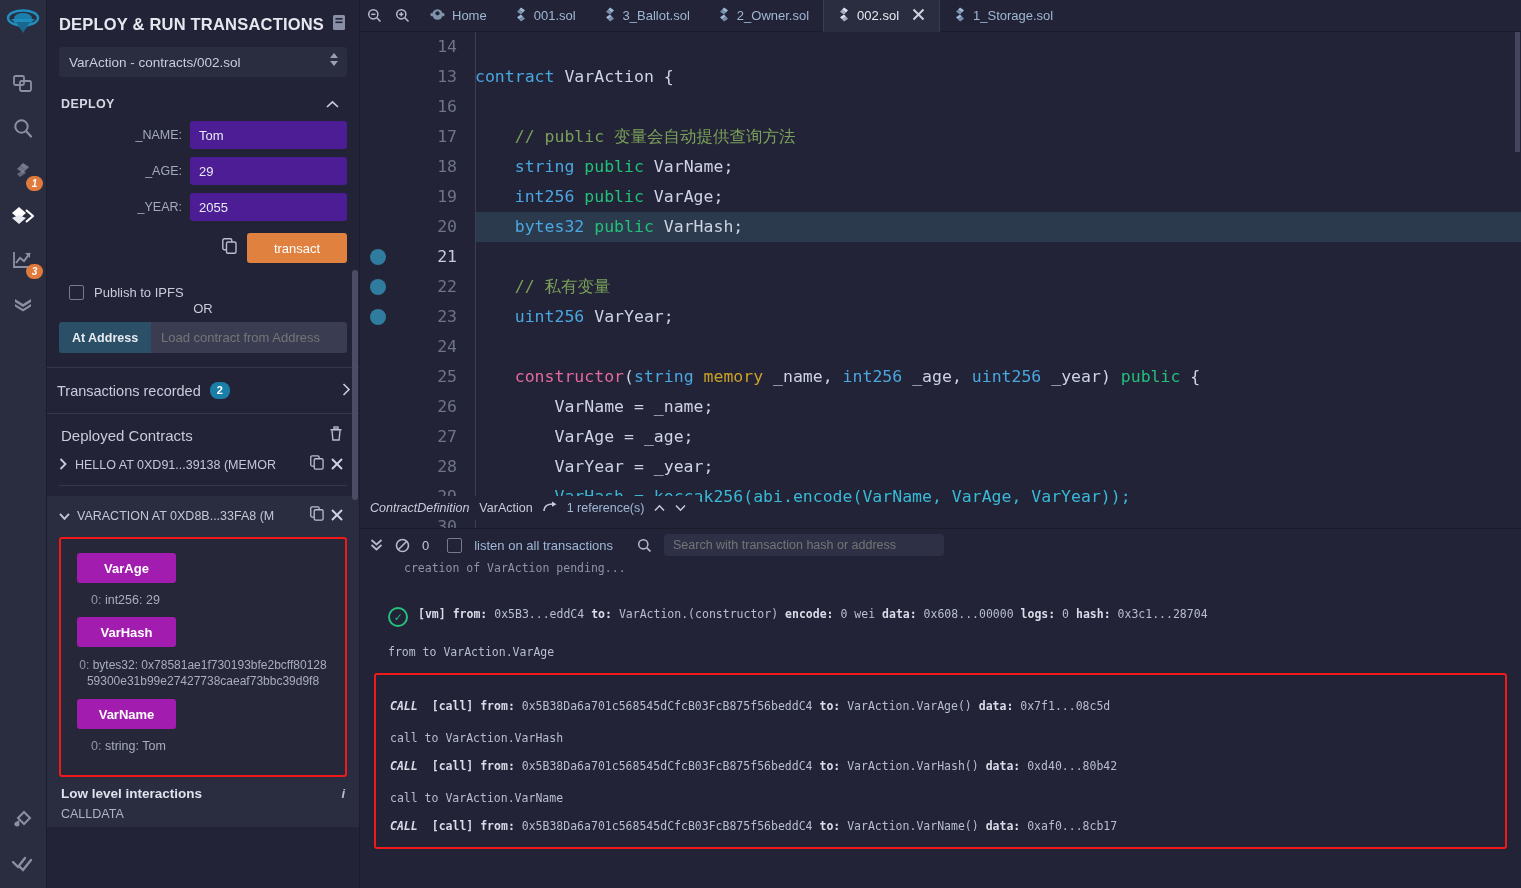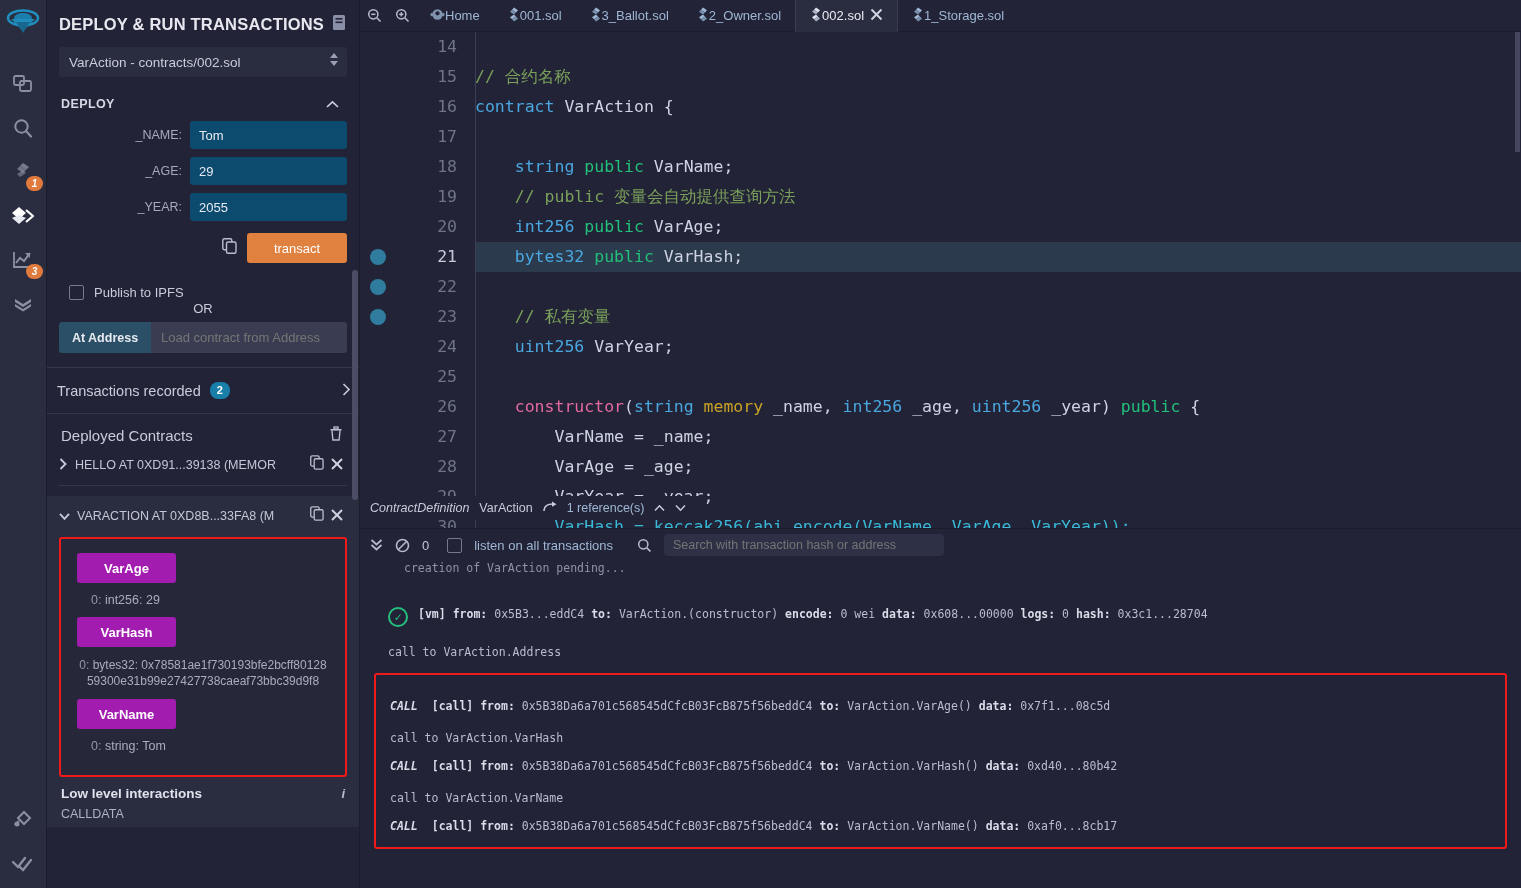--- a/index.html
+++ b/index.html
@@ -71,21 +71,21 @@
   .sect-head {
     display: flex; align-items: center; justify-content: space-between;
     padding: 2px 8px 8px 2px;
   }
   .sect-head .lbl { color: #d5d8e4; font-size: 12.5px; font-weight: 700; letter-spacing: .4px; }
   .chev { color: #c9ccdb; }
 
   .field-row { display: flex; align-items: center; justify-content: flex-end; margin-bottom: 8px; }
   .field-row label { color: #a5a9bd; font-size: 12.5px; margin-right: 8px; white-space: nowrap; }
   .field-row input {
-    width: 157px; height: 28px; background: #0c4a6e; border: none; border-radius: 3px;
+    width: 157px; height: 28px; background: #4c1d95; border: none; border-radius: 3px;
     color: #e8eaf2; font-size: 13px; padding: 0 9px;
     font-family: "Liberation Sans", sans-serif;
   }
   .transact-row { display: flex; align-items: center; justify-content: flex-end; gap: 10px; margin-top: 12px; }
   .copy-ico { color: #b9bdcd; cursor:pointer; }
   .btn-transact {
     background: #e0813f; color: #fff; border: none; border-radius: 3px;
     height: 30px; width: 100px; font-size: 13px; cursor: pointer;
     font-family: "Liberation Sans", sans-serif;
   }
@@ -156,21 +156,21 @@
 
   
   .main { flex: 1; display: flex; flex-direction: column; height: 888px; background: #222336; min-width: 0; }
 
   .tabbar {
     height: 32px; background: #222336; display: flex; align-items: center;
     border-bottom: 1px solid #1b1c29; flex: 0 0 32px;
   }
   .zoom-btn { width: 28px; height: 32px; display: flex; align-items: center; justify-content: center; color: #b6bacb; cursor: pointer; }
   .tab {
-    height: 32px; display: flex; align-items: center; padding: 0 14px;
+    height: 32px; display: flex; align-items: center; gap: 7px; padding: 0 14px;
     color: #9fb7d4; font-size: 13px; cursor: pointer; white-space: nowrap;
   }
   .tab.active { background: #2a2c3f; color: #e9ebf3; }
   .tab .x { color: #cfd3e0; margin-left: 6px; font-size: 14px; }
   .tab-sep { width: 1px; height: 32px; background: #3a3d52; }
 
   
   .editor { position: relative; flex: 1 1 auto; background: #222336; overflow: hidden; min-height: 0; }
   .code-area {
     position: absolute; inset: 0; display: flex;
@@ -579,46 +579,45 @@
             </svg>
         </span>
         <span>1_Storage.sol</span>
       </div>
     </div>
 
     <div class="editor">
       <div class="code-area">
         <div class="gutter" id="gutter">
             <div class="gut-line">14</div>
-            <div class="gut-line">15</div>
+            <div class="gut-line">13</div>
             <div class="gut-line">16</div>
             <div class="gut-line">17</div>
             <div class="gut-line">18</div>
             <div class="gut-line">19</div>
             <div class="gut-line">20</div>
             <div class="gut-line cur">21<span class="bp"></span></div>
             <div class="gut-line">22<span class="bp"></span></div>
             <div class="gut-line">23<span class="bp"></span></div>
             <div class="gut-line">24</div>
             <div class="gut-line">25</div>
             <div class="gut-line">26</div>
             <div class="gut-line">27</div>
             <div class="gut-line">28</div>
             <div class="gut-line">29</div>
             <div class="gut-line">30</div>
           </div>
         <div class="codecol">
           <div class="indent-guide" style="left:0px"></div>
           <div id="codelines">
               <div class="code-line"></div>
-              <div class="code-line"><span class="k-comment">// 合约名称</span></div>
               <div class="code-line"><span class="k-kw">contract </span><span class="k-plain">VarAction </span><span class="k-plain">{</span></div>
               <div class="code-line"></div>
+              <div class="code-line"><span class="k-comment">    // public 变量会自动提供查询方法</span></div>
               <div class="code-line"><span class="k-plain">    </span><span class="k-type">string </span><span class="k-green">public </span><span class="k-plain">VarName;</span></div>
-              <div class="code-line"><span class="k-comment">    // public 变量会自动提供查询方法</span></div>
               <div class="code-line"><span class="k-plain">    </span><span class="k-type">int256 </span><span class="k-green">public </span><span class="k-plain">VarAge;</span></div>
               <div class="code-line hl"><span class="k-plain">    </span><span class="k-type">bytes32 </span><span class="k-green">public </span><span class="k-plain">VarHash;</span></div>
               <div class="code-line"></div>
               <div class="code-line"><span class="k-comment">    // 私有变量</span></div>
               <div class="code-line"><span class="k-plain">    </span><span class="k-type">uint256 </span><span class="k-plain">VarYear;</span></div>
               <div class="code-line"></div>
               <div class="code-line"><span class="k-plain">    </span><span class="k-pink">constructor</span><span class="k-plain">(</span><span class="k-type">string </span><span class="k-yellow">memory </span><span class="k-plain">_name, </span><span class="k-type">int256 </span><span class="k-plain">_age, </span><span class="k-type">uint256 </span><span class="k-plain">_year) </span><span class="k-green">public </span><span class="k-plain">{</span></div>
               <div class="code-line"><span class="k-plain">        VarName = _name;</span></div>
               <div class="code-line"><span class="k-plain">        VarAge = _age;</span></div>
               <div class="code-line"><span class="k-plain">        VarYear = _year;</span></div>
@@ -692,21 +691,21 @@
             <span>0 wei</span>
             <b>data:</b>
             <span>0x608...00000</span>
             <b>logs:</b>
             <span>0</span>
             <b>hash:</b>
             <span>0x3c1...28704</span>
           </div>
         </div>
 
-        <div class="log-call">call to VarAction.Address</div>
+        <div class="log-call">from to VarAction.VarAge</div>
 
         <div class="termredbox" id="termEntries">
             <div class="call-line"><span class="CALL">CALL</span><b>[call]</b> <b>from:</b> 0x5B38Da6a701c568545dCfcB03FcB875f56beddC4 <b>to:</b> VarAction.VarAge() <b>data:</b> 0x7f1...08c5d</div>
             <div class="plain-line">call to VarAction.VarHash</div>
             <div class="call-line"><span class="CALL">CALL</span><b>[call]</b> <b>from:</b> 0x5B38Da6a701c568545dCfcB03FcB875f56beddC4 <b>to:</b> VarAction.VarHash() <b>data:</b> 0xd40...80b42</div>
             <div class="plain-line">call to VarAction.VarName</div>
             <div class="call-line"><span class="CALL">CALL</span><b>[call]</b> <b>from:</b> 0x5B38Da6a701c568545dCfcB03FcB875f56beddC4 <b>to:</b> VarAction.VarName() <b>data:</b> 0xaf0...8cb17</div>
           </div>
       </div>
     </div>

